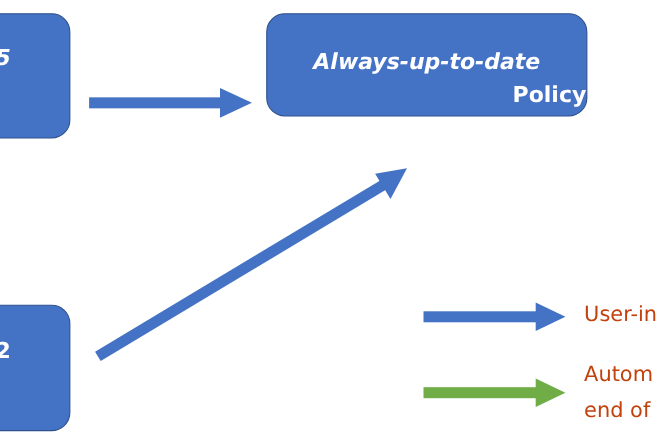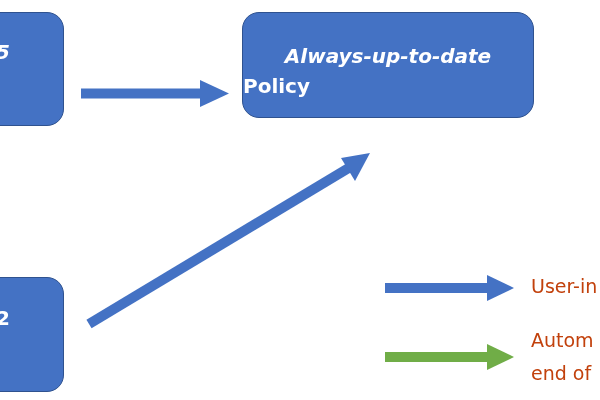--- a/index.html
+++ b/index.html
@@ -41,21 +41,21 @@
       font-weight: bold;
       font-size: 20px;
       line-height: 26px;
       color: #fff;
     }
     .node-policy .line2 {
       position: absolute;
       left: 0;
       right: 0;
       top: 60px;
-      text-align: left;
+      text-align: right;
       font-weight: bold;
       font-size: 20px;
       line-height: 26px;
       color: #fff;
     }
     svg.arrows {
       position: absolute;
       left: 0;
       top: 0;
     }
@@ -75,21 +75,21 @@
 <div class="canvas">
 
   <div class="node" style="left:-30px; top:12px; width:94px; height:114px;">
   </div>
   <div class="node-text" style="left:-4px; top:40px; font-style:italic;">5</div>
 
   <div class="node" style="left:-30px; top:277px; width:94px; height:115px;">
   </div>
   <div class="node-text" style="left:-4px; top:306px;">2</div>
 
-  <div class="node node-policy" style="left:242px; top:12px; width:292px; height:106px;">
+  <div class="node node-policy" style="left:242px; top:12px; width:292px; height:94px;">
     <div class="line1">Always-up-to-date</div>
     <div class="line2">Policy</div>
   </div>
 
   <svg class="arrows" width="600" height="400" viewBox="0 0 600 400">
 
     <g>
       <rect x="81" y="88.5" width="121" height="10" fill="#4472C4"></rect>
       <polygon points="200,80 229,93.5 200,107" fill="#4472C4"></polygon>
     </g>

